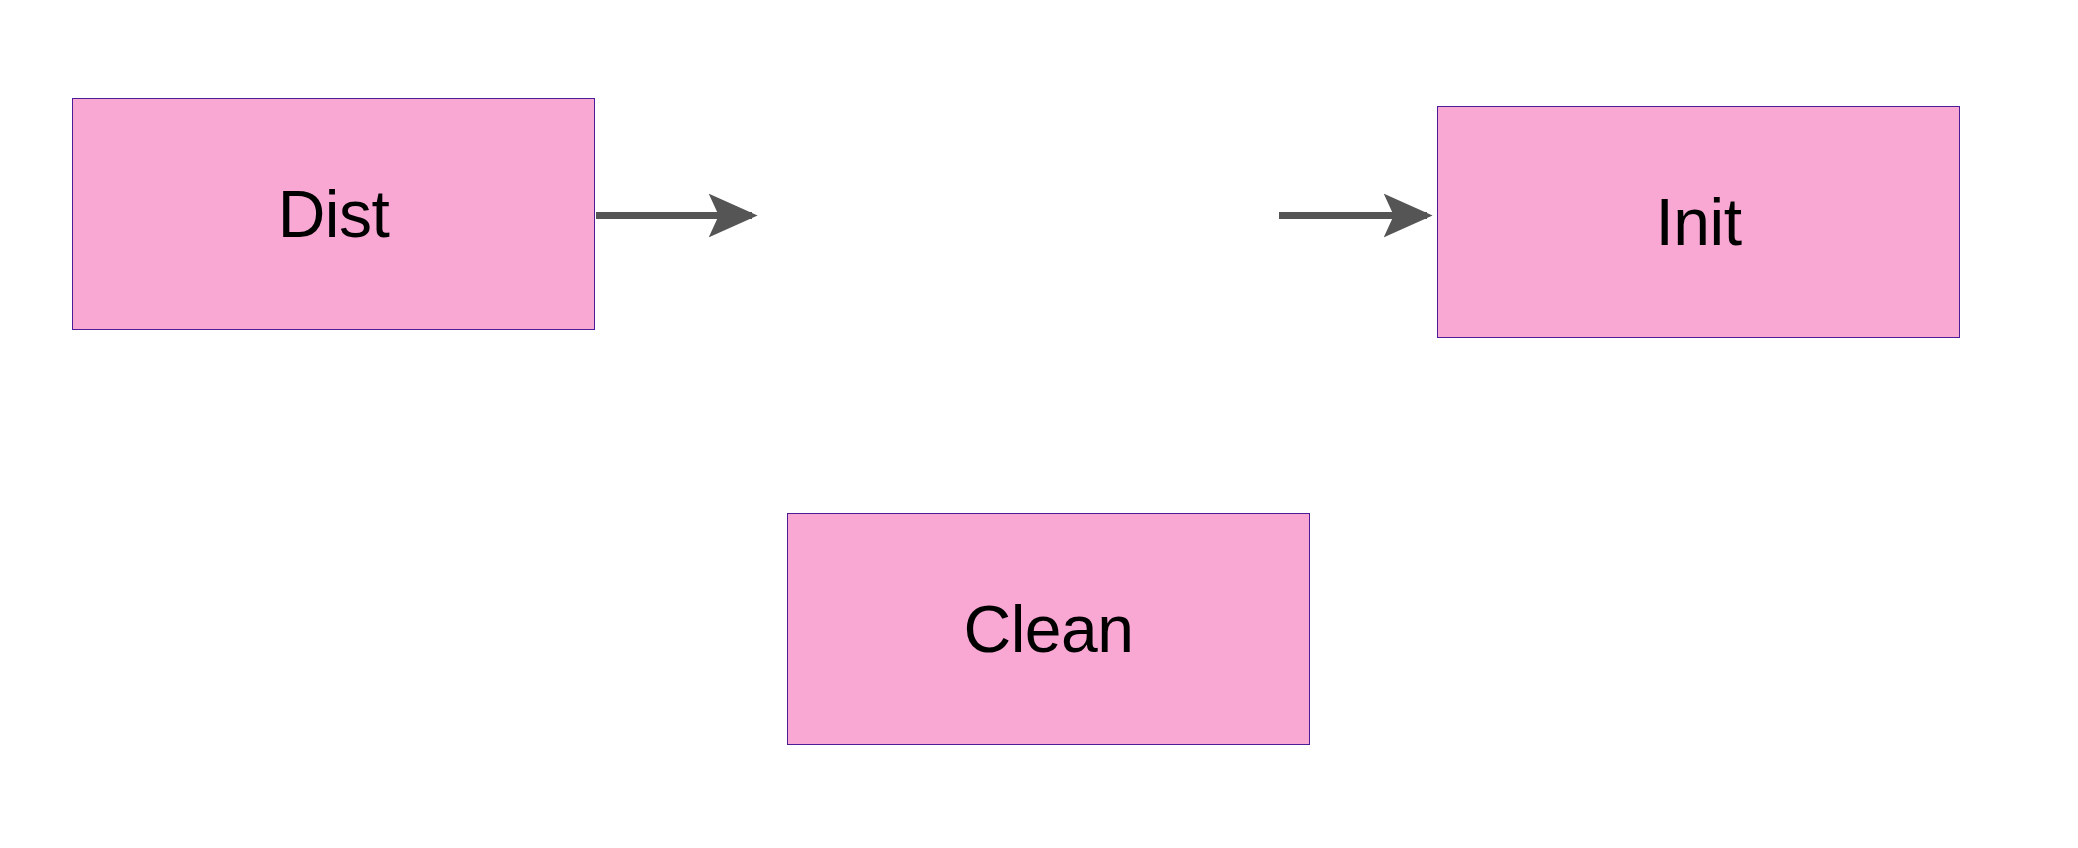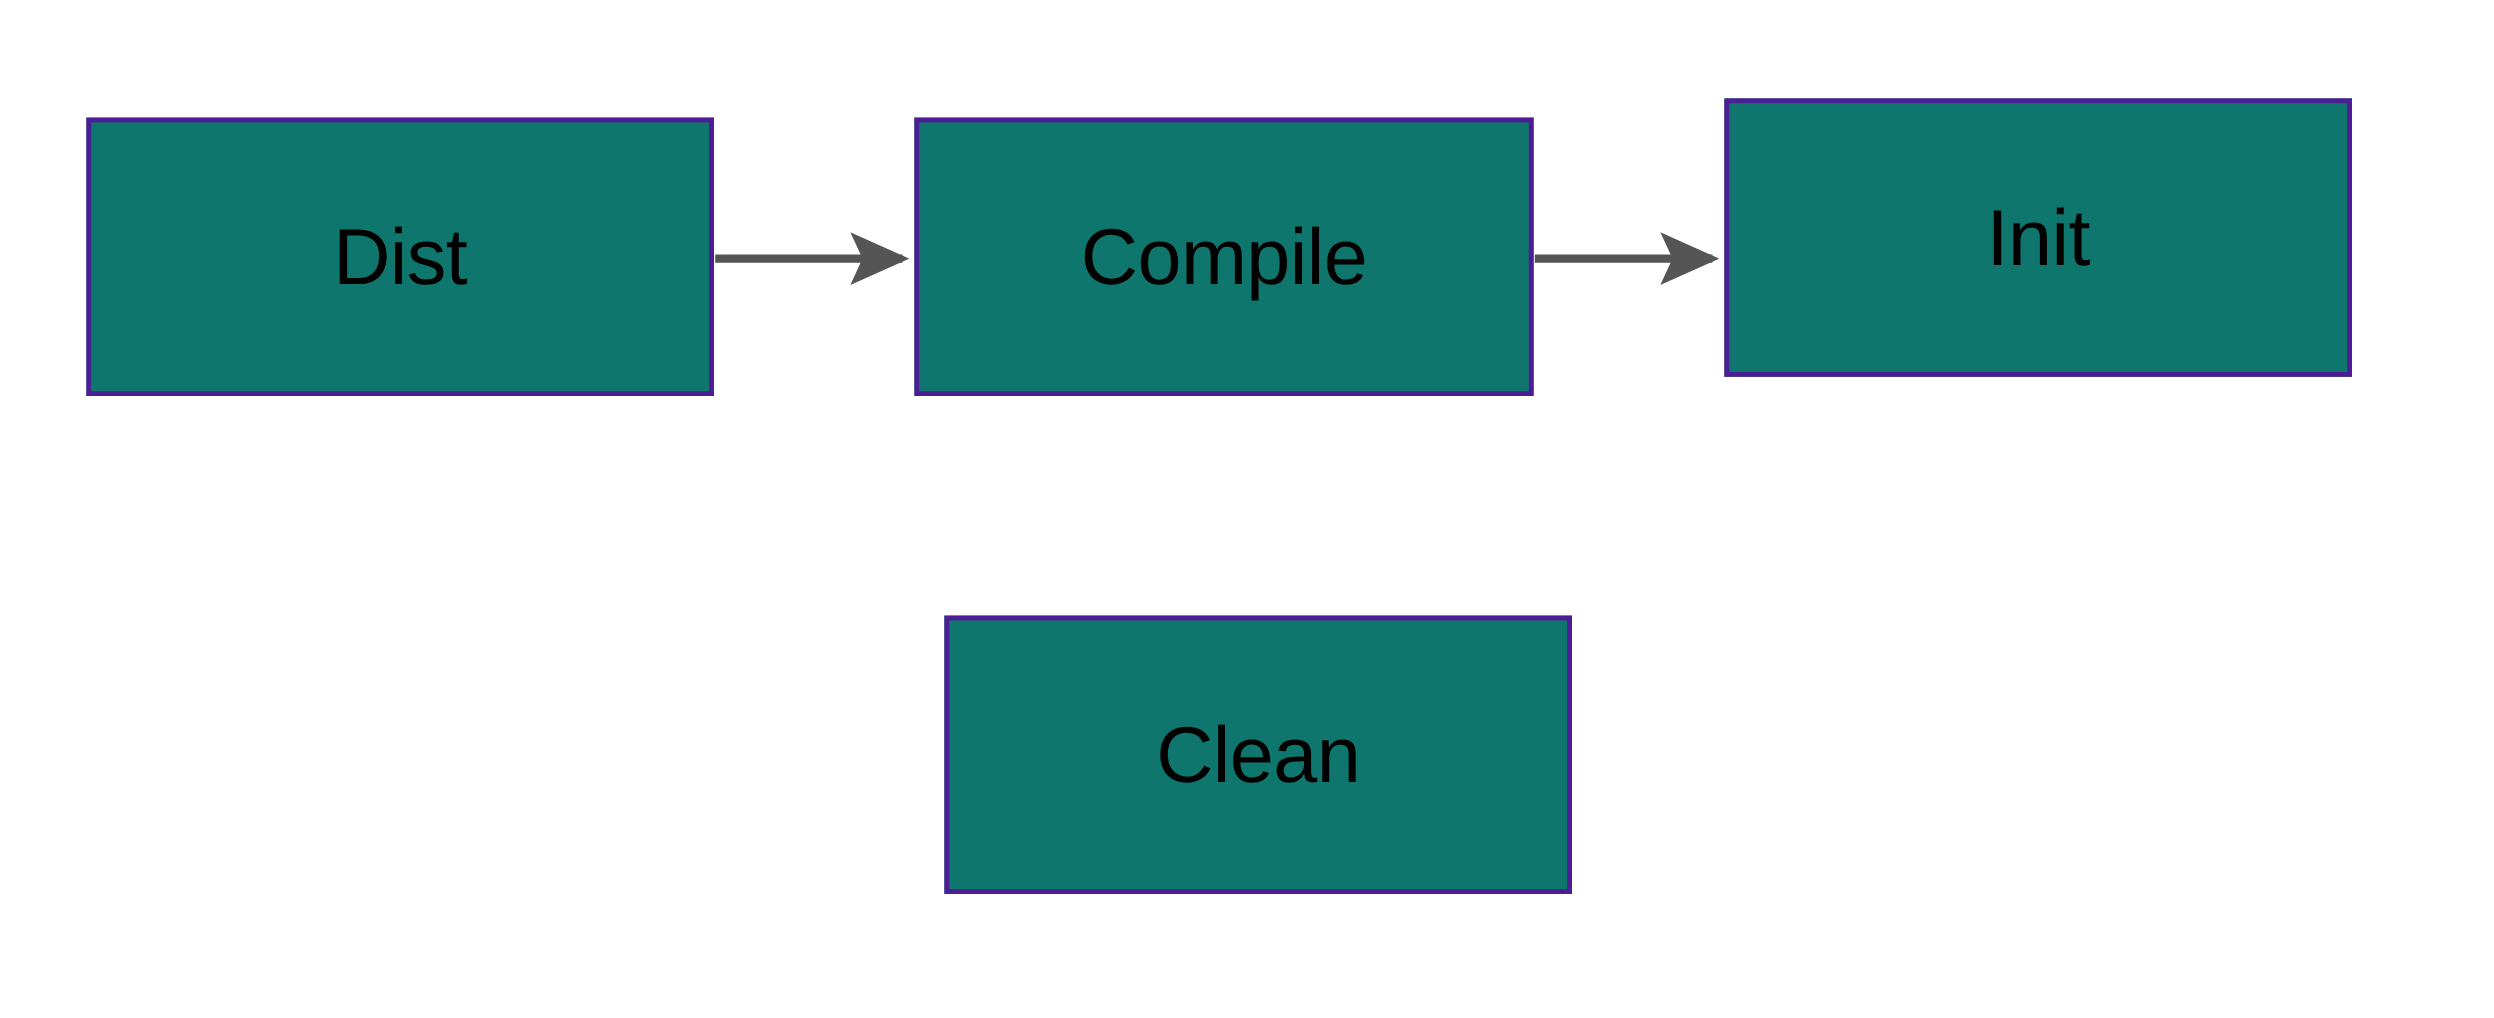--- a/index.html
+++ b/index.html
@@ -14,39 +14,39 @@
   #canvas {
     position: relative;
     width: 2078px;
     height: 848px;
     background: #ffffff;
     overflow: hidden;
   }
   .node {
     position: absolute;
     box-sizing: border-box;
-    background: #0f766e;
-    border: 4px solid #4c1d95;
+    background: #f9a8d4;
+    border: 1px solid #4c1d95;
     display: flex;
     align-items: center;
     justify-content: center;
   }
   .node-label {
     font-family: "Liberation Sans", sans-serif;
     font-size: 66px;
     font-weight: 400;
     line-height: 1;
     color: #000000;
     letter-spacing: -0.5px;
     white-space: nowrap;
     user-select: none;
   }
   #node-dist   { left: 72px;   top: 98px;  width: 523px; height: 232px; }
   #node-compile{ left: 762px;  top: 98px;  width: 516px; height: 232px; }
-  #node-init   { left: 1437px; top: 82px;  width: 523px; height: 232px; }
+  #node-init   { left: 1437px; top: 106px;  width: 523px; height: 232px; }
   #node-clean  { left: 755px;  top: 513px; width: 523px; height: 232px; margin-left: 32px; }
 
   .edge-layer {
     position: absolute;
     left: 0;
     top: 0;
     width: 2078px;
     height: 848px;
     pointer-events: none;
   }
@@ -72,23 +72,20 @@
 
     <g class="edge-hit">
       <line x1="1279" y1="215.5" x2="1427" y2="215.5" stroke="#555555" stroke-width="7" marker-end="url(#arrowhead)"></line>
     </g>
   </svg>
 
   <div class="node" id="node-dist">
     <span class="node-label">Dist</span>
   </div>
 
-  <div class="node" id="node-compile">
-    <span class="node-label">Compile</span>
-  </div>
 
   <div class="node" id="node-init">
     <span class="node-label">Init</span>
   </div>
 
   <div class="node" id="node-clean">
     <span class="node-label">Clean</span>
   </div>
 
 </div>

